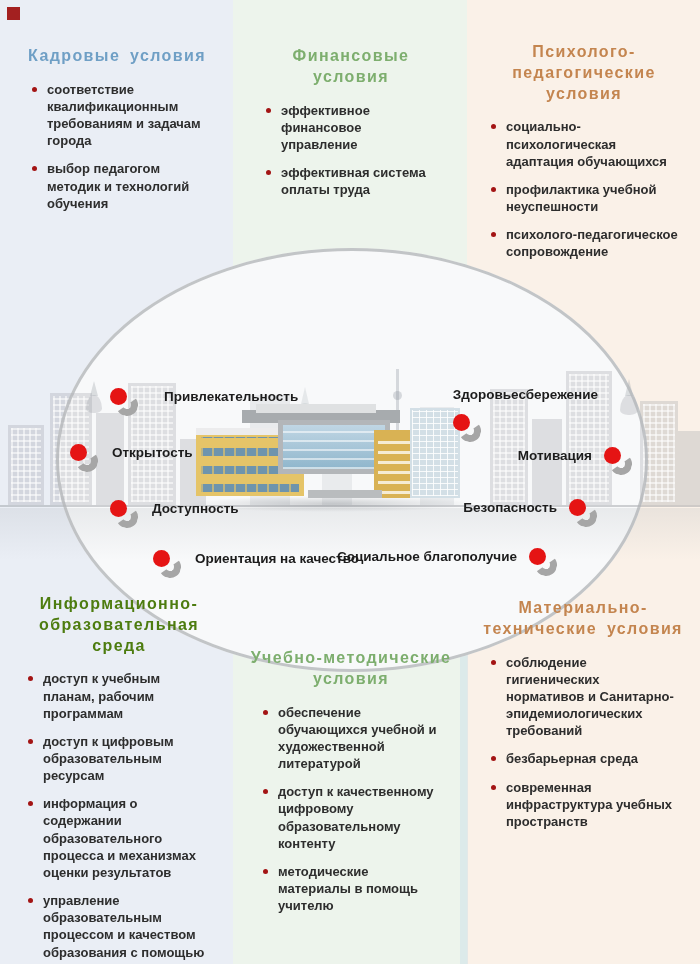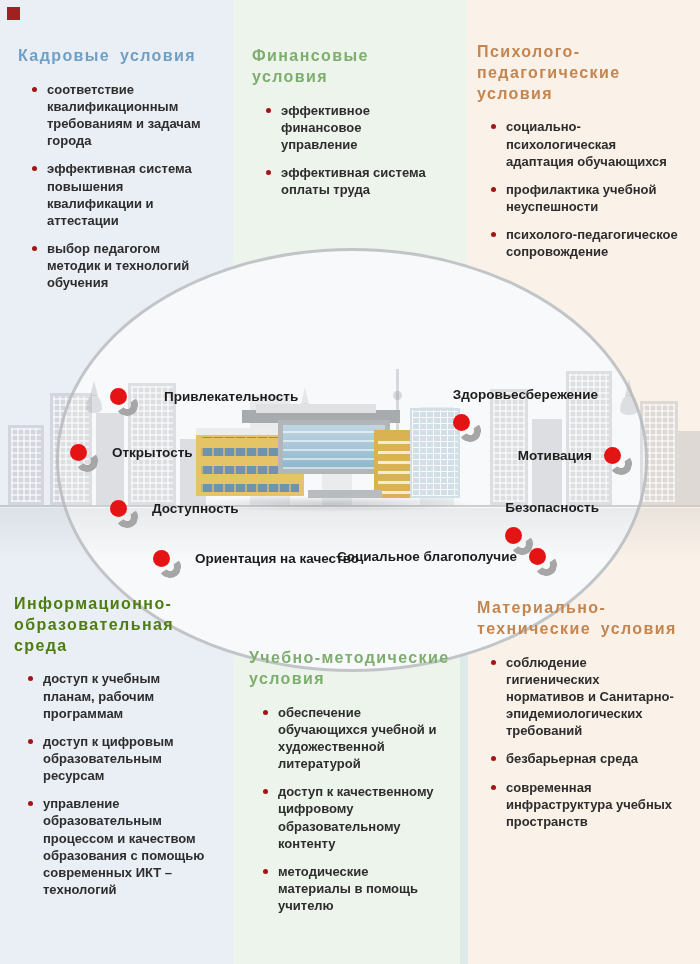--- a/index.html
+++ b/index.html
@@ -12,21 +12,21 @@
   .band-left{left:0;width:233px;background:#eaeef5;}
   .band-center{left:233px;width:234px;background:#edf4ec;}
   .band-right{left:467px;width:233px;background:#faf1e8;}
   .band-divider{position:absolute;left:460px;top:556px;bottom:0;width:8px;
     background:rgba(200,222,232,.45);z-index:0;}
   
   .corner-square{position:absolute;left:7px;top:7px;width:13px;height:13px;z-index:6;}
   
   .section{position:absolute;z-index:5;}
   .sec-title{font-weight:bold;font-size:16px;letter-spacing:1.4px;word-spacing:4px;
-    line-height:1.3;margin:0 0 14px 0;}
+    text-align:center;line-height:1.3;margin:0 0 14px 0;}
   .sec-list{list-style:none;margin:12px;padding:0;}
   .sec-list li{
     position:relative;padding-left:17px;margin-bottom:11px;
     font-size:13px;font-weight:bold;line-height:1.32;color:#2d2d2d;
   }
   .sec-list li::before{
     content:"";position:absolute;left:2px;top:6px;width:5px;height:5px;
     border-radius:50%;background:#a31414;
   }
   #sec-top-left{left:18px;top:46px;width:198px;}
@@ -94,21 +94,21 @@
   .marker{position:absolute;display:flex;align-items:flex-start;gap:12px;z-index:5;}
   .mk{position:relative;width:30px;height:28px;flex:0 0 auto;}
   .mk .swoosh{position:absolute;right:2px;bottom:0;width:22px;height:22px;
     border:7px solid transparent;border-right-color:#a6a6a6;border-bottom-color:#a6a6a6;
     border-radius:50%;transform:rotate(10deg);box-sizing:border-box;}
   .mk .dot{position:absolute;left:0;top:0;width:17px;height:17px;border-radius:50%;}
   .marker .lbl{font-size:13.5px;font-weight:bold;color:#1c1c1c;padding-top:1px;white-space:nowrap;}
   #mL1{left:110px;top:388px;gap:24px;} #mL2{left:70px;top:444px;}
   #mL3{left:110px;top:500px;} #mL4{left:153px;top:550px;}
   #mR1{right:102px;top:386px;flex-direction:column;} #mR2{right:66px;top:447px;}
-  #mR3{right:101px;top:499px;flex-direction:column;} #mR4{right:141px;top:548px;}
+  #mR3{right:101px;top:499px;} #mR4{right:141px;top:548px;}
 </style>
 </head>
 <body>
 
 <div id="canvas">
 
   <div class="band band-left"></div>
   <div class="band band-center"></div>
   <div class="band band-right"></div>
   <div class="band-divider"></div>
@@ -219,21 +219,20 @@
         <span class="dot" style="background:#e51414"></span>
       </span>
   </div>
 
   <div class="section" id="sec-top-left">
     <h2 class="sec-title" style="color:#6f9fc5">
       <span style="display:block">Кадровые условия</span>
     </h2>
     <ul class="sec-list">
       <li>соответствие квалификационным требованиям и задачам города</li>
-      <li>эффективная система повышения квалификации и аттестации</li>
       <li>выбор педагогом методик и технологий обучения</li>
     </ul>
   </div>
 
   <div class="section" id="sec-top-center">
     <h2 class="sec-title" style="color:#7dae6e">
       <span style="display:block">Финансовые условия</span>
     </h2>
     <ul class="sec-list">
       <li>эффективное финансовое управление</li>
@@ -254,20 +253,21 @@
   </div>
 
   <div class="section" id="sec-bot-left">
     <h2 class="sec-title" style="color:#4d7c0f">
       <span style="display:block">Информационно-</span>
       <span style="display:block">образовательная среда</span>
     </h2>
     <ul class="sec-list">
       <li>доступ к учебным планам, рабочим программам</li>
       <li>доступ к цифровым образовательным ресурсам</li>
+      <li>информация о содержании образовательного процесса и механизмах оценки результатов</li>
       <li>управление образовательным процессом и качеством образования с помощью современных ИКТ – технологий</li>
     </ul>
   </div>
 
   <div class="section" id="sec-bot-center">
     <h2 class="sec-title" style="color:#7dae6e">
       <span style="display:block">Учебно-методические</span>
       <span style="display:block">условия</span>
     </h2>
     <ul class="sec-list">

